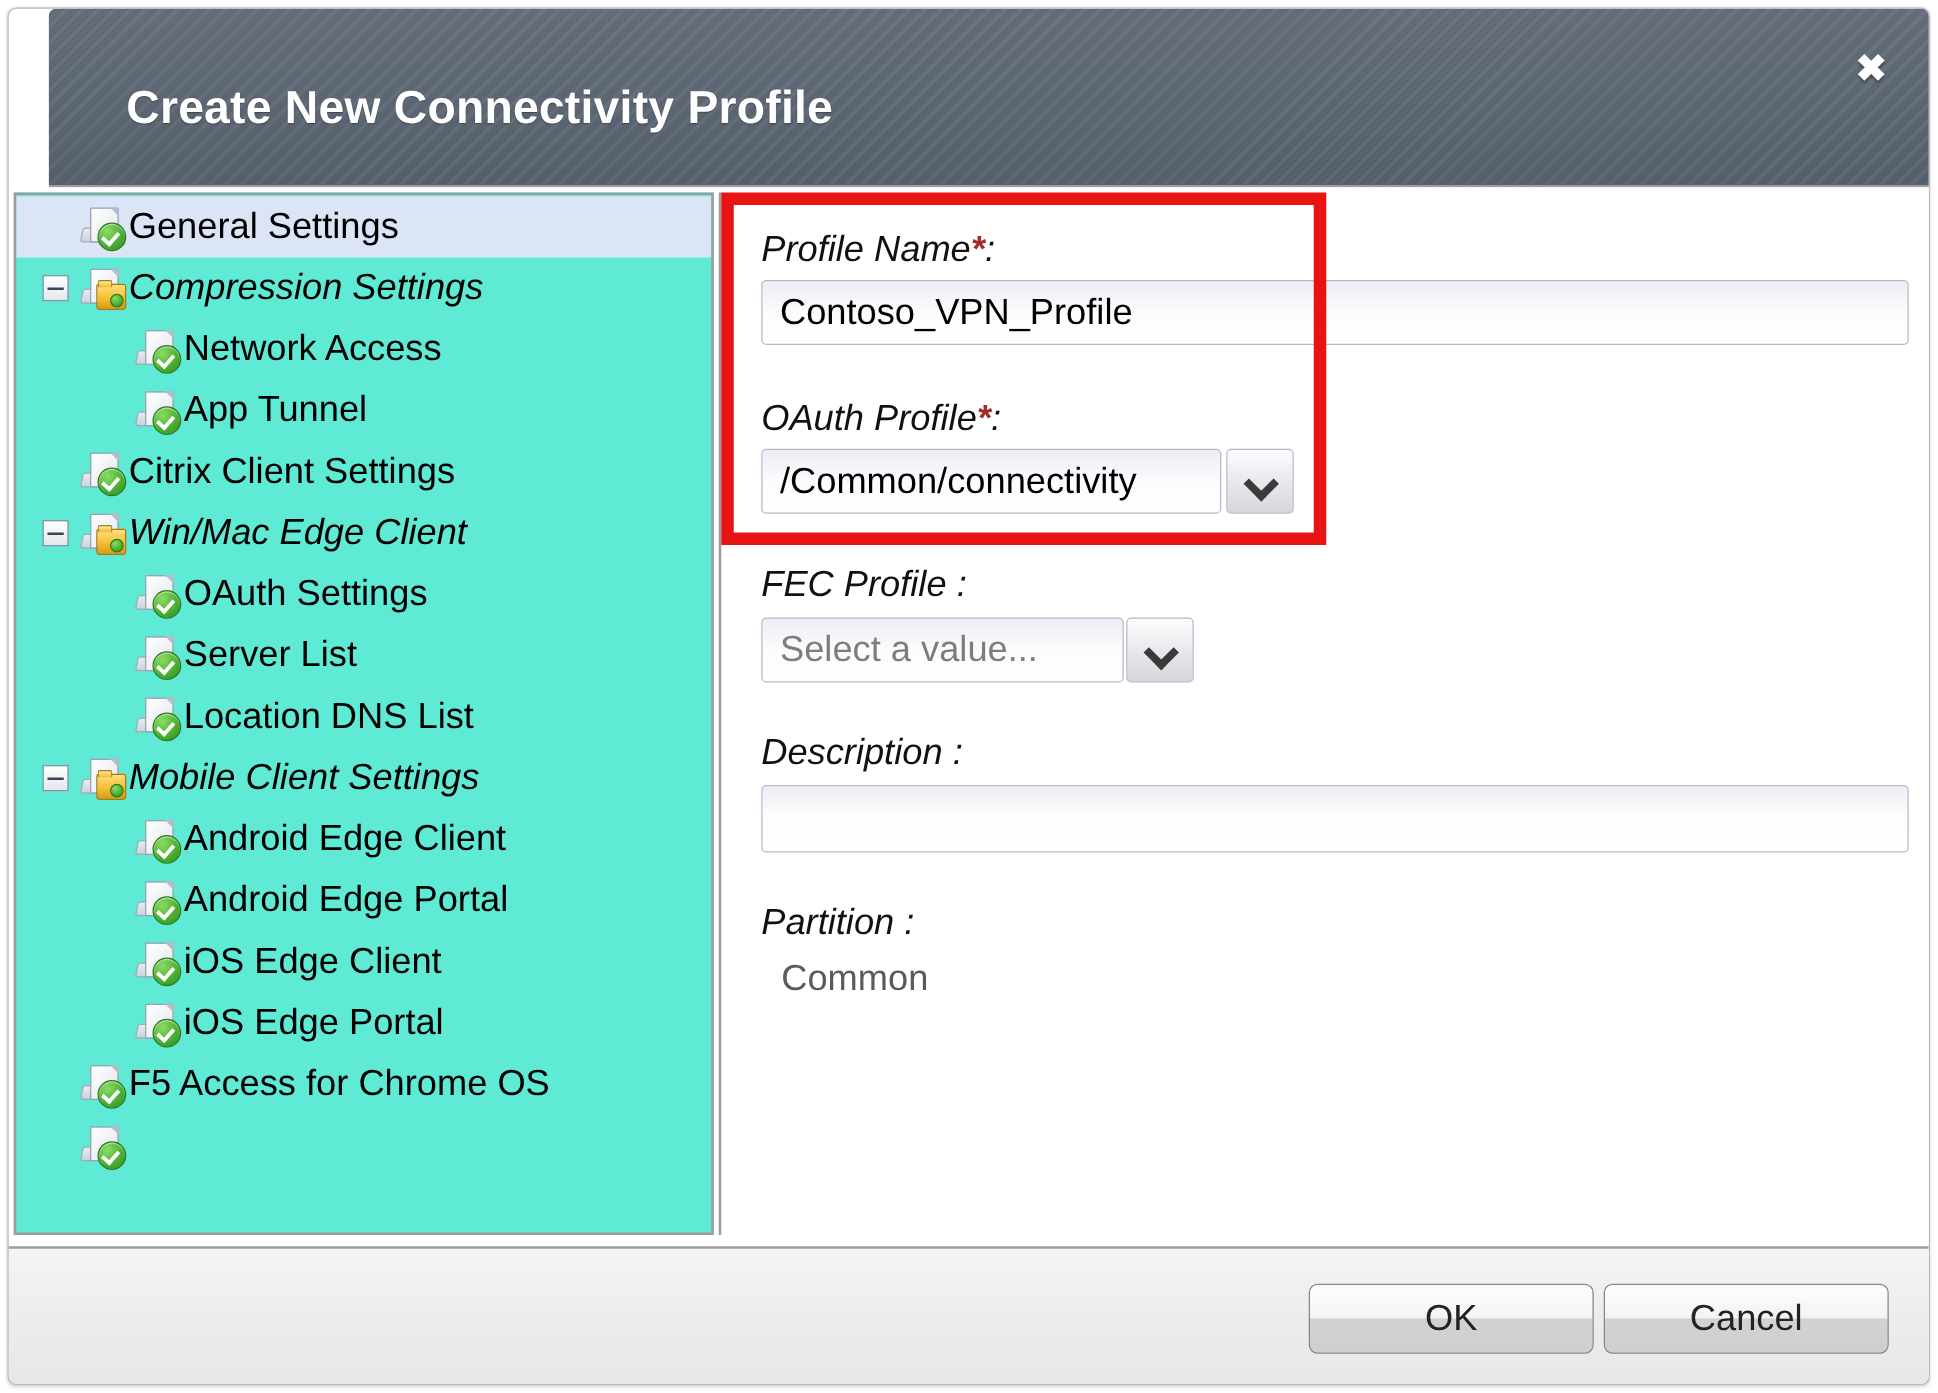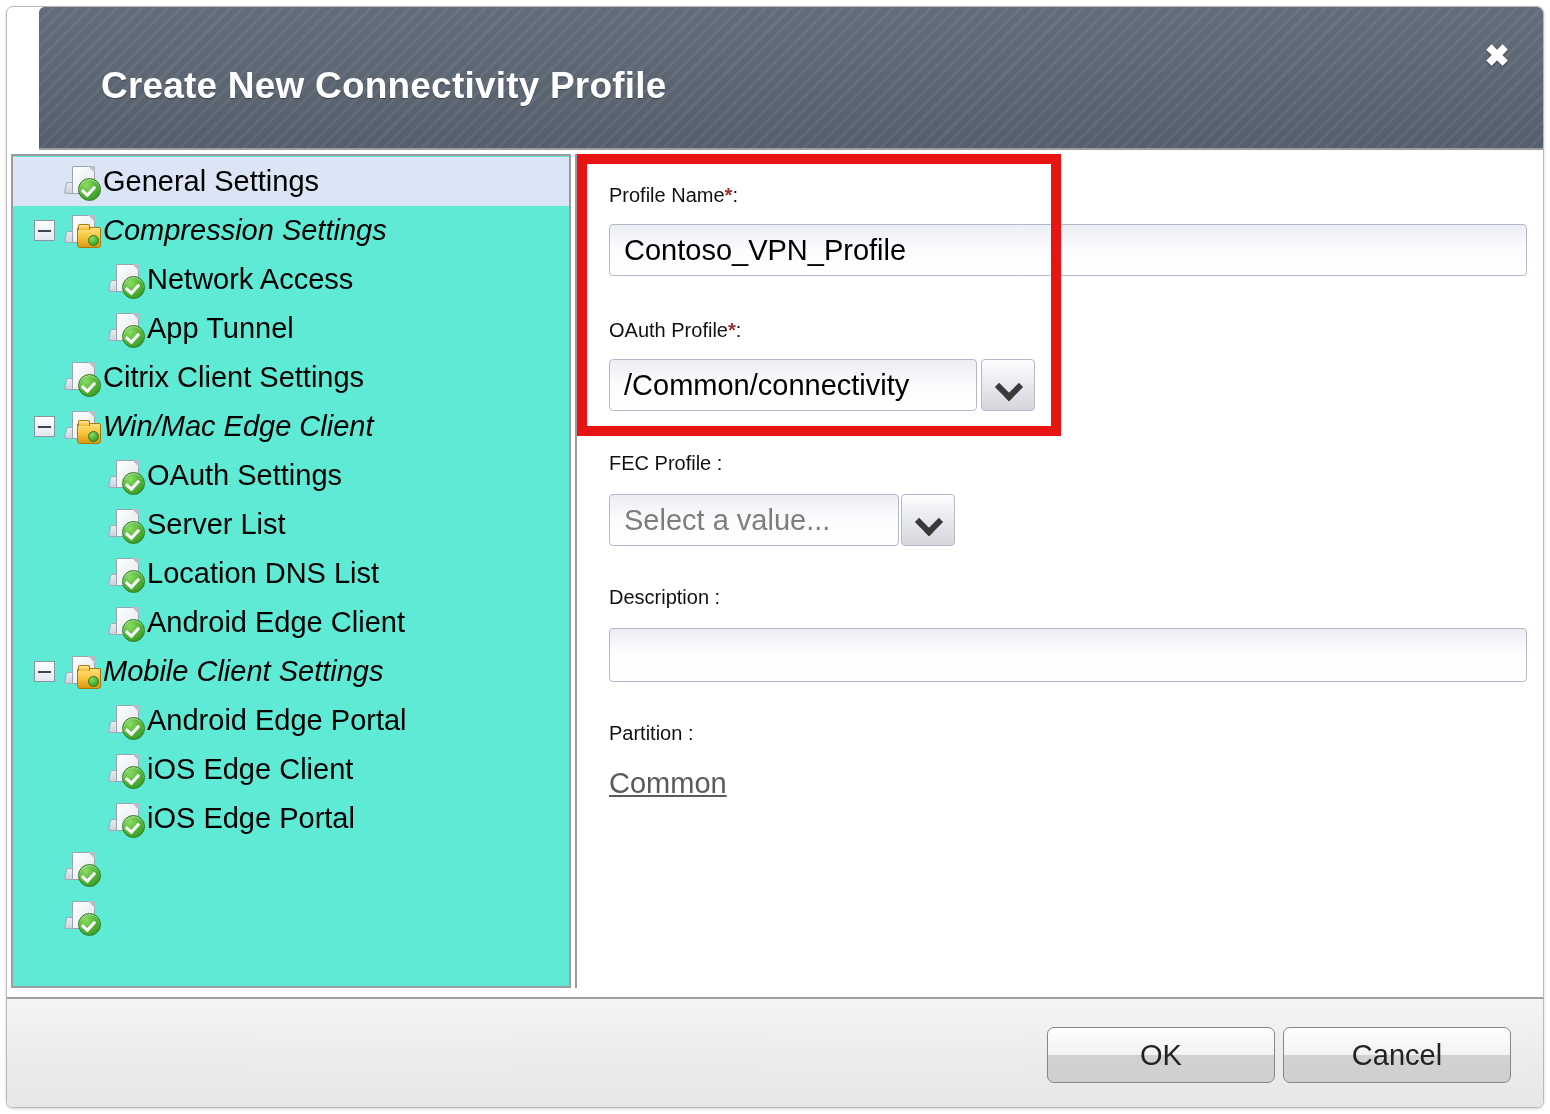--- a/index.html
+++ b/index.html
@@ -242,23 +242,24 @@
     left: 568px;
     top: 4px;
     width: 962px;
     height: 834px;
     border-left: 2px solid #9d9d9d;
     box-sizing: border-box;
     background: #ffffff;
   }
   .field-label {
     position: absolute;
-    font-size: 20px;
+    font-size: 29px;
     color: #111111;
     white-space: nowrap;
+    font-style: italic;
   }
   .req-star {
     color: #a32b2b;
     font-weight: bold;
   }
   .text-input {
     position: absolute;
     box-sizing: border-box;
     border: 1px solid #b4b8ca;
     border-radius: 4px;
@@ -431,43 +432,43 @@
             <span class="tree-label">Server List</span>
           </div>
           <div class="tree-row lvl1">
             <span class="node-icon">
               <span class="tail"></span>
               <span class="page"></span>
               <span class="badge-check"></span>
             </span>
             <span class="tree-label">Location DNS List</span>
           </div>
-          <div class="tree-row lvl1">
-            <span class="node-icon">
-              <span class="tail"></span>
-              <span class="page"></span>
-              <span class="badge-check"></span>
-            </span>
-            <span class="tree-label">Android Edge Client</span>
-          </div>
           <div class="tree-row lvl0 parent-node">
             <div class="toggle-box"></div>
             <span class="node-icon">
               <span class="tail"></span>
               <span class="page"></span>
               <span class="badge-folder"></span>
             </span>
             <span class="tree-label">Mobile Client Settings</span>
           </div>
           <div class="tree-row lvl1">
             <span class="node-icon">
               <span class="tail"></span>
               <span class="page"></span>
               <span class="badge-check"></span>
             </span>
+            <span class="tree-label">Android Edge Client</span>
+          </div>
+          <div class="tree-row lvl1">
+            <span class="node-icon">
+              <span class="tail"></span>
+              <span class="page"></span>
+              <span class="badge-check"></span>
+            </span>
             <span class="tree-label">Android Edge Portal</span>
           </div>
           <div class="tree-row lvl1">
             <span class="node-icon">
               <span class="tail"></span>
               <span class="page"></span>
               <span class="badge-check"></span>
             </span>
             <span class="tree-label">iOS Edge Client</span>
           </div>
@@ -478,20 +479,21 @@
               <span class="badge-check"></span>
             </span>
             <span class="tree-label">iOS Edge Portal</span>
           </div>
           <div class="tree-row lvl0">
             <span class="node-icon">
               <span class="tail"></span>
               <span class="page"></span>
               <span class="badge-check"></span>
             </span>
+            <span class="tree-label">F5 Access for Chrome OS</span>
           </div>
           <div class="tree-row lvl0">
             <span class="node-icon">
               <span class="tail"></span>
               <span class="page"></span>
               <span class="badge-check"></span>
             </span>
           </div>
         </div>
     </div>
@@ -516,21 +518,21 @@
       <div class="field-label" style="left:32px; top:298px;">FEC Profile :</div>
       <div class="text-input placeholder" style="left:32px; top:340px; width:290px; height:52px;">Select a value...</div>
       <div class="dropdown-btn" style="left:324px; top:340px;">
         <span class="chev"></span>
       </div>
 
       <div class="field-label" style="left:32px; top:432px;">Description :</div>
       <div class="textarea-box" style="left:32px; top:474px; width:918px; height:54px;"></div>
 
       <div class="field-label" style="left:32px; top:568px;">Partition :</div>
-      <div class="static-value" style="left:32px; top:613px;text-decoration:underline;">Common</div>
+      <div class="static-value" style="left:48px; top:613px;">Common</div>
 
     </div>
   </div>
 
   <div id="footer">
     <div class="footer-btn" id="ok-button">OK</div>
     <div class="footer-btn" id="cancel-button">Cancel</div>
   </div>
 
 </div>

